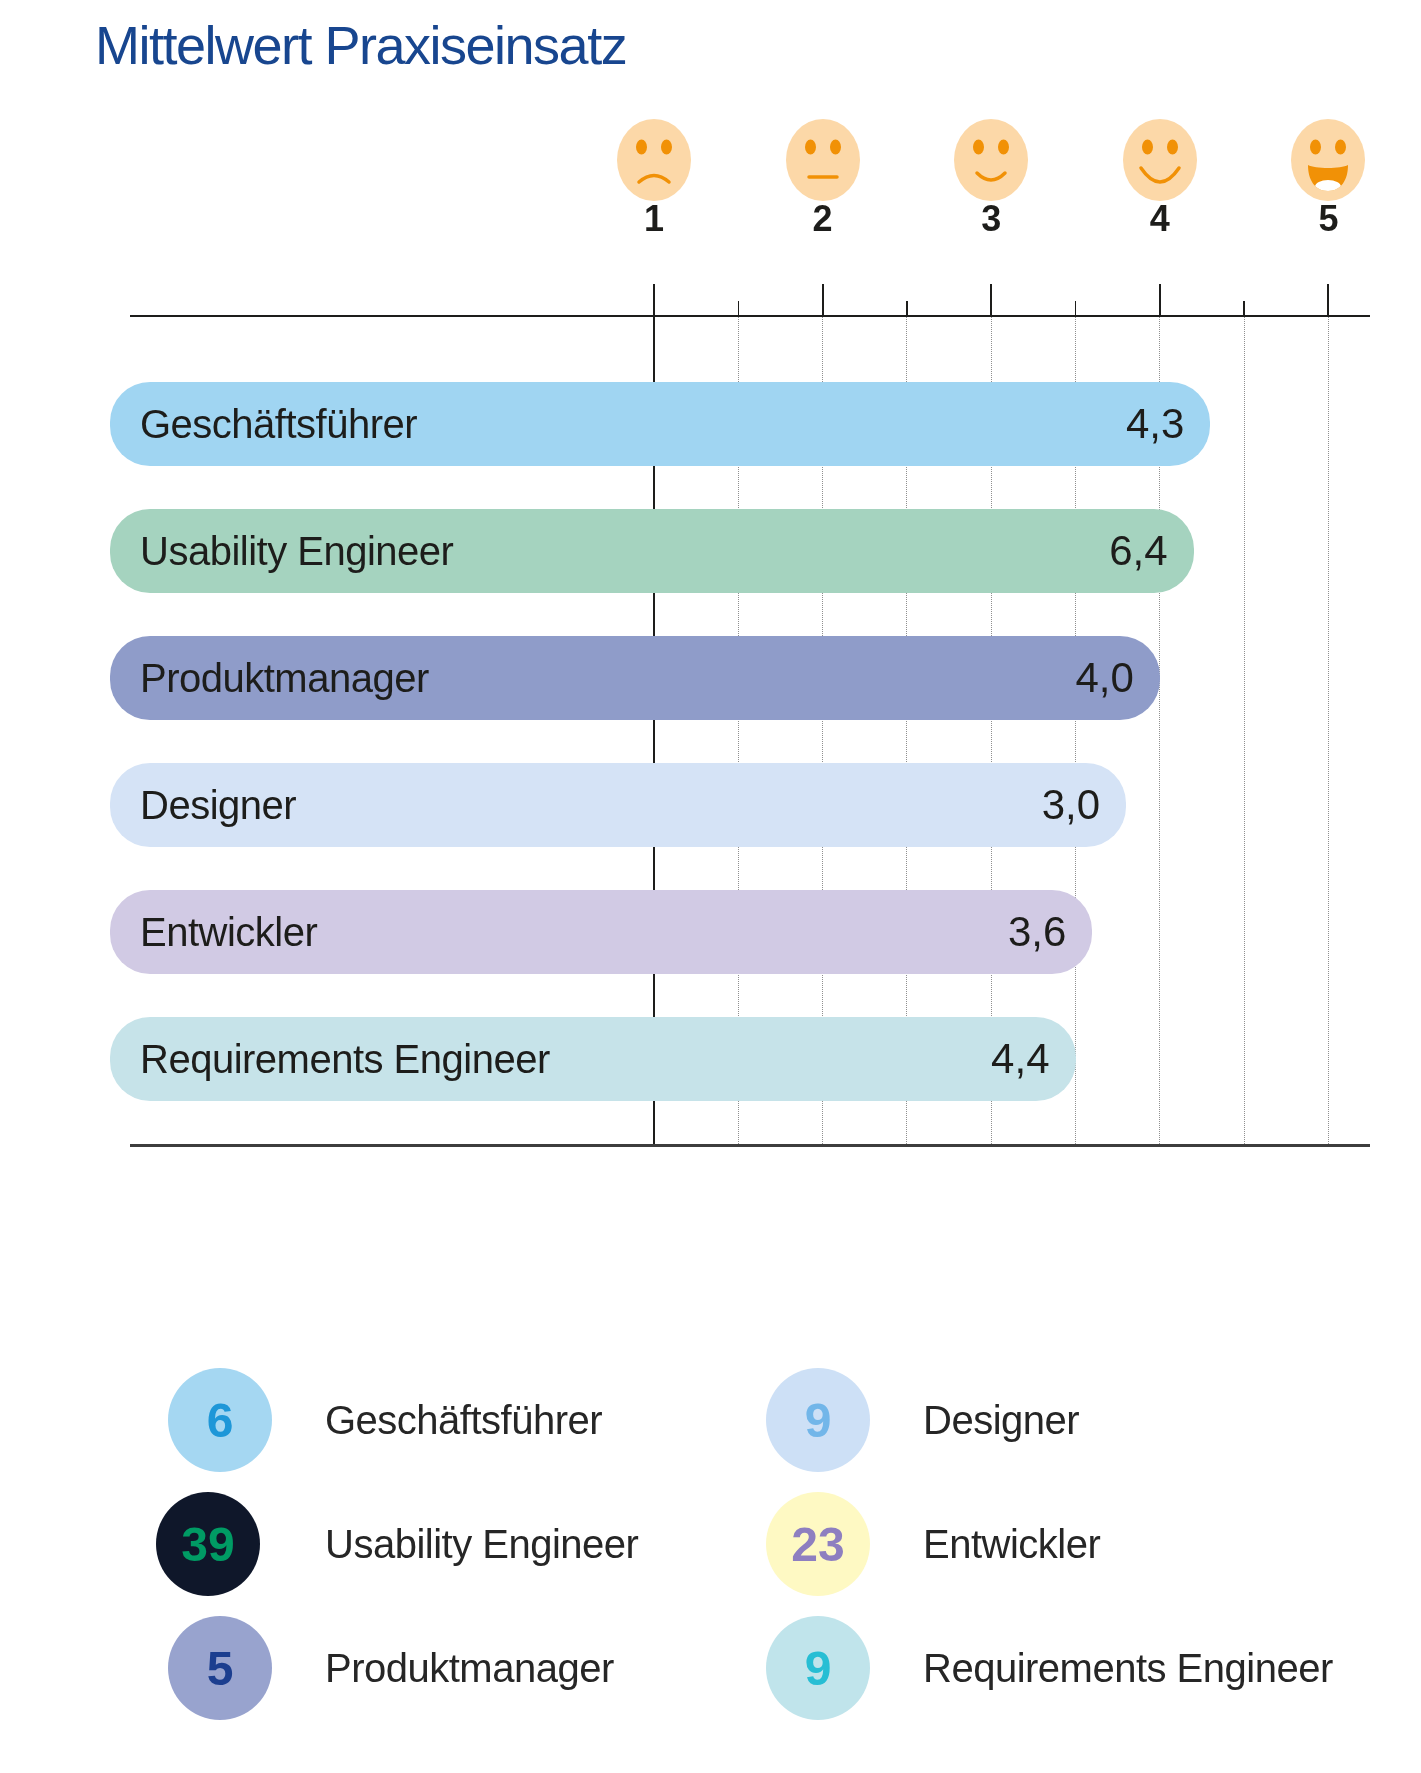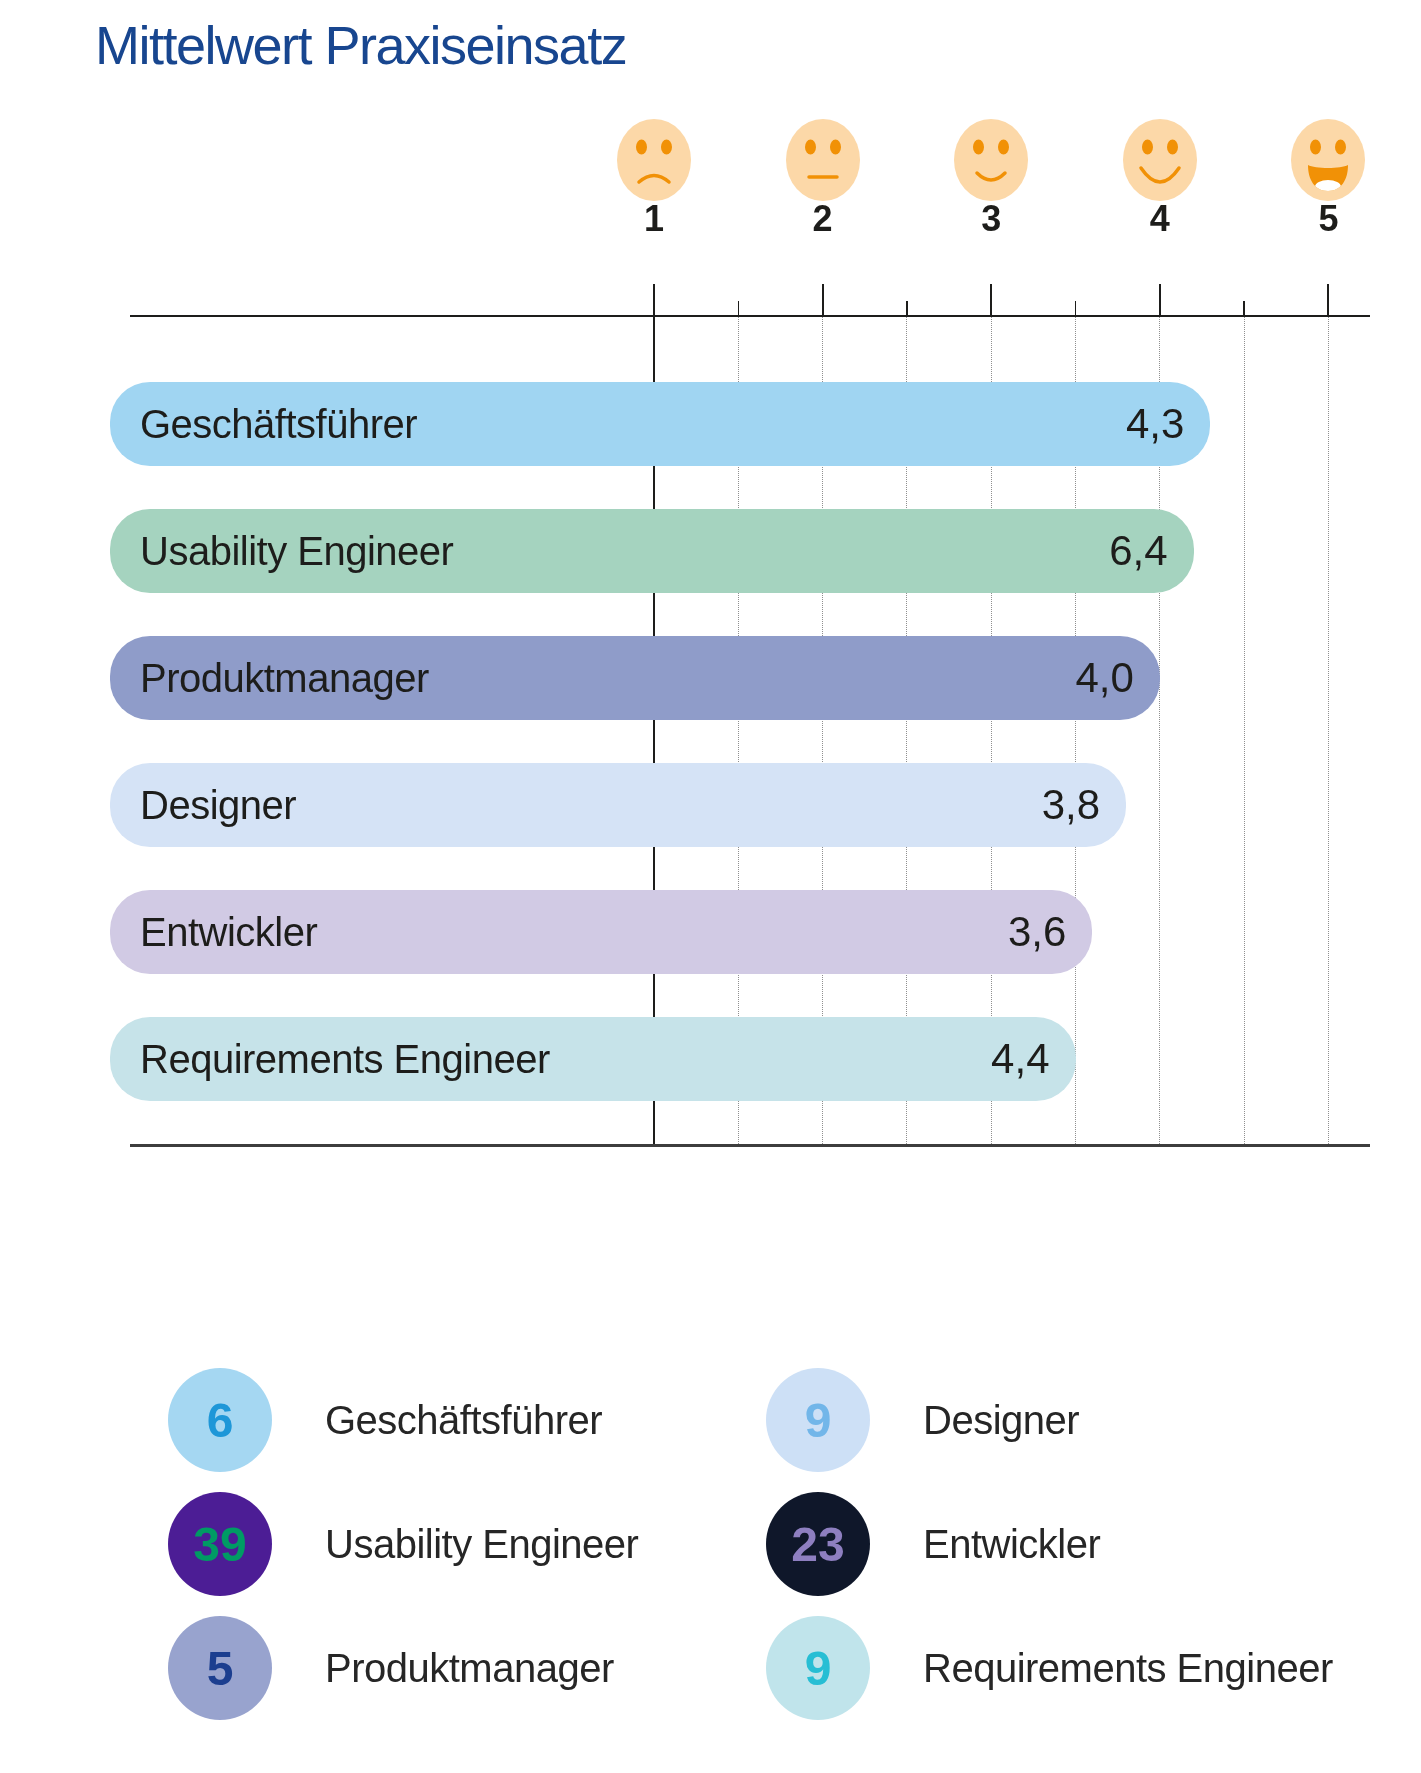--- a/index.html
+++ b/index.html
@@ -121,50 +121,50 @@
       <div class="bar" style="position: absolute; top: 509px; width: 1083.52px; background: rgb(165, 211, 191); left: 110px;">
         <span>Usability Engineer</span>
         <span class="val">6,4</span>
       </div>
       <div class="bar" style="position: absolute; top: 636px; width: 1049.8px; background: rgb(143, 156, 201); left: 110px;">
         <span>Produktmanager</span>
         <span class="val">4,0</span>
       </div>
       <div class="bar" style="position: absolute; top: 763px; width: 1016.08px; background: rgb(213, 227, 246); left: 110px;">
         <span>Designer</span>
-        <span class="val">3,8</span>
+        <span class="val">3,0</span>
       </div>
       <div class="bar" style="position: absolute; top: 890px; width: 982.36px; background: rgb(209, 202, 228); left: 110px;">
         <span>Entwickler</span>
         <span class="val">3,6</span>
       </div>
       <div class="bar" style="position: absolute; top: 1017px; width: 965.5px; background: rgb(198, 227, 233); left: 110px;">
         <span>Requirements Engineer</span>
         <span class="val">4,4</span>
       </div>
     </div>
   <div id="legend">
       <div>
         <div class="legend-circle" style="left: 168px; top: 1368px; background: rgb(165, 215, 242); color: rgb(30, 151, 216);">6</div>
         <div class="legend-label" style="left: 325px; top: 1368px;">Geschäftsführer</div>
       </div>
       <div>
-        <div class="legend-circle" style="left: 168px; top: 1492px; background: #4c1d95; color: rgb(0, 155, 100);">39</div>
+        <div class="legend-circle" style="left: 156px; top: 1492px; background: #0f172a; color: rgb(0, 155, 100);">39</div>
         <div class="legend-label" style="left: 325px; top: 1492px;">Usability Engineer</div>
       </div>
       <div>
         <div class="legend-circle" style="left: 168px; top: 1616px; background: rgb(152, 163, 206); color: rgb(28, 62, 143);">5</div>
         <div class="legend-label" style="left: 325px; top: 1616px;">Produktmanager</div>
       </div>
       <div>
         <div class="legend-circle" style="left: 766px; top: 1368px; background: rgb(205, 224, 246); color: rgb(114, 182, 233);">9</div>
         <div class="legend-label" style="left: 923px; top: 1368px;">Designer</div>
       </div>
       <div>
-        <div class="legend-circle" style="left: 766px; top: 1492px; background: #0f172a; color: rgb(142, 127, 192);">23</div>
+        <div class="legend-circle" style="left: 766px; top: 1492px; background: #fef9c3; color: rgb(142, 127, 192);">23</div>
         <div class="legend-label" style="left: 923px; top: 1492px;">Entwickler</div>
       </div>
       <div>
         <div class="legend-circle" style="left: 766px; top: 1616px; background: rgb(192, 228, 235); color: rgb(39, 190, 212);">9</div>
         <div class="legend-label" style="left: 923px; top: 1616px;">Requirements Engineer</div>
       </div>
     </div>
 </div>
 
 </body></html>

